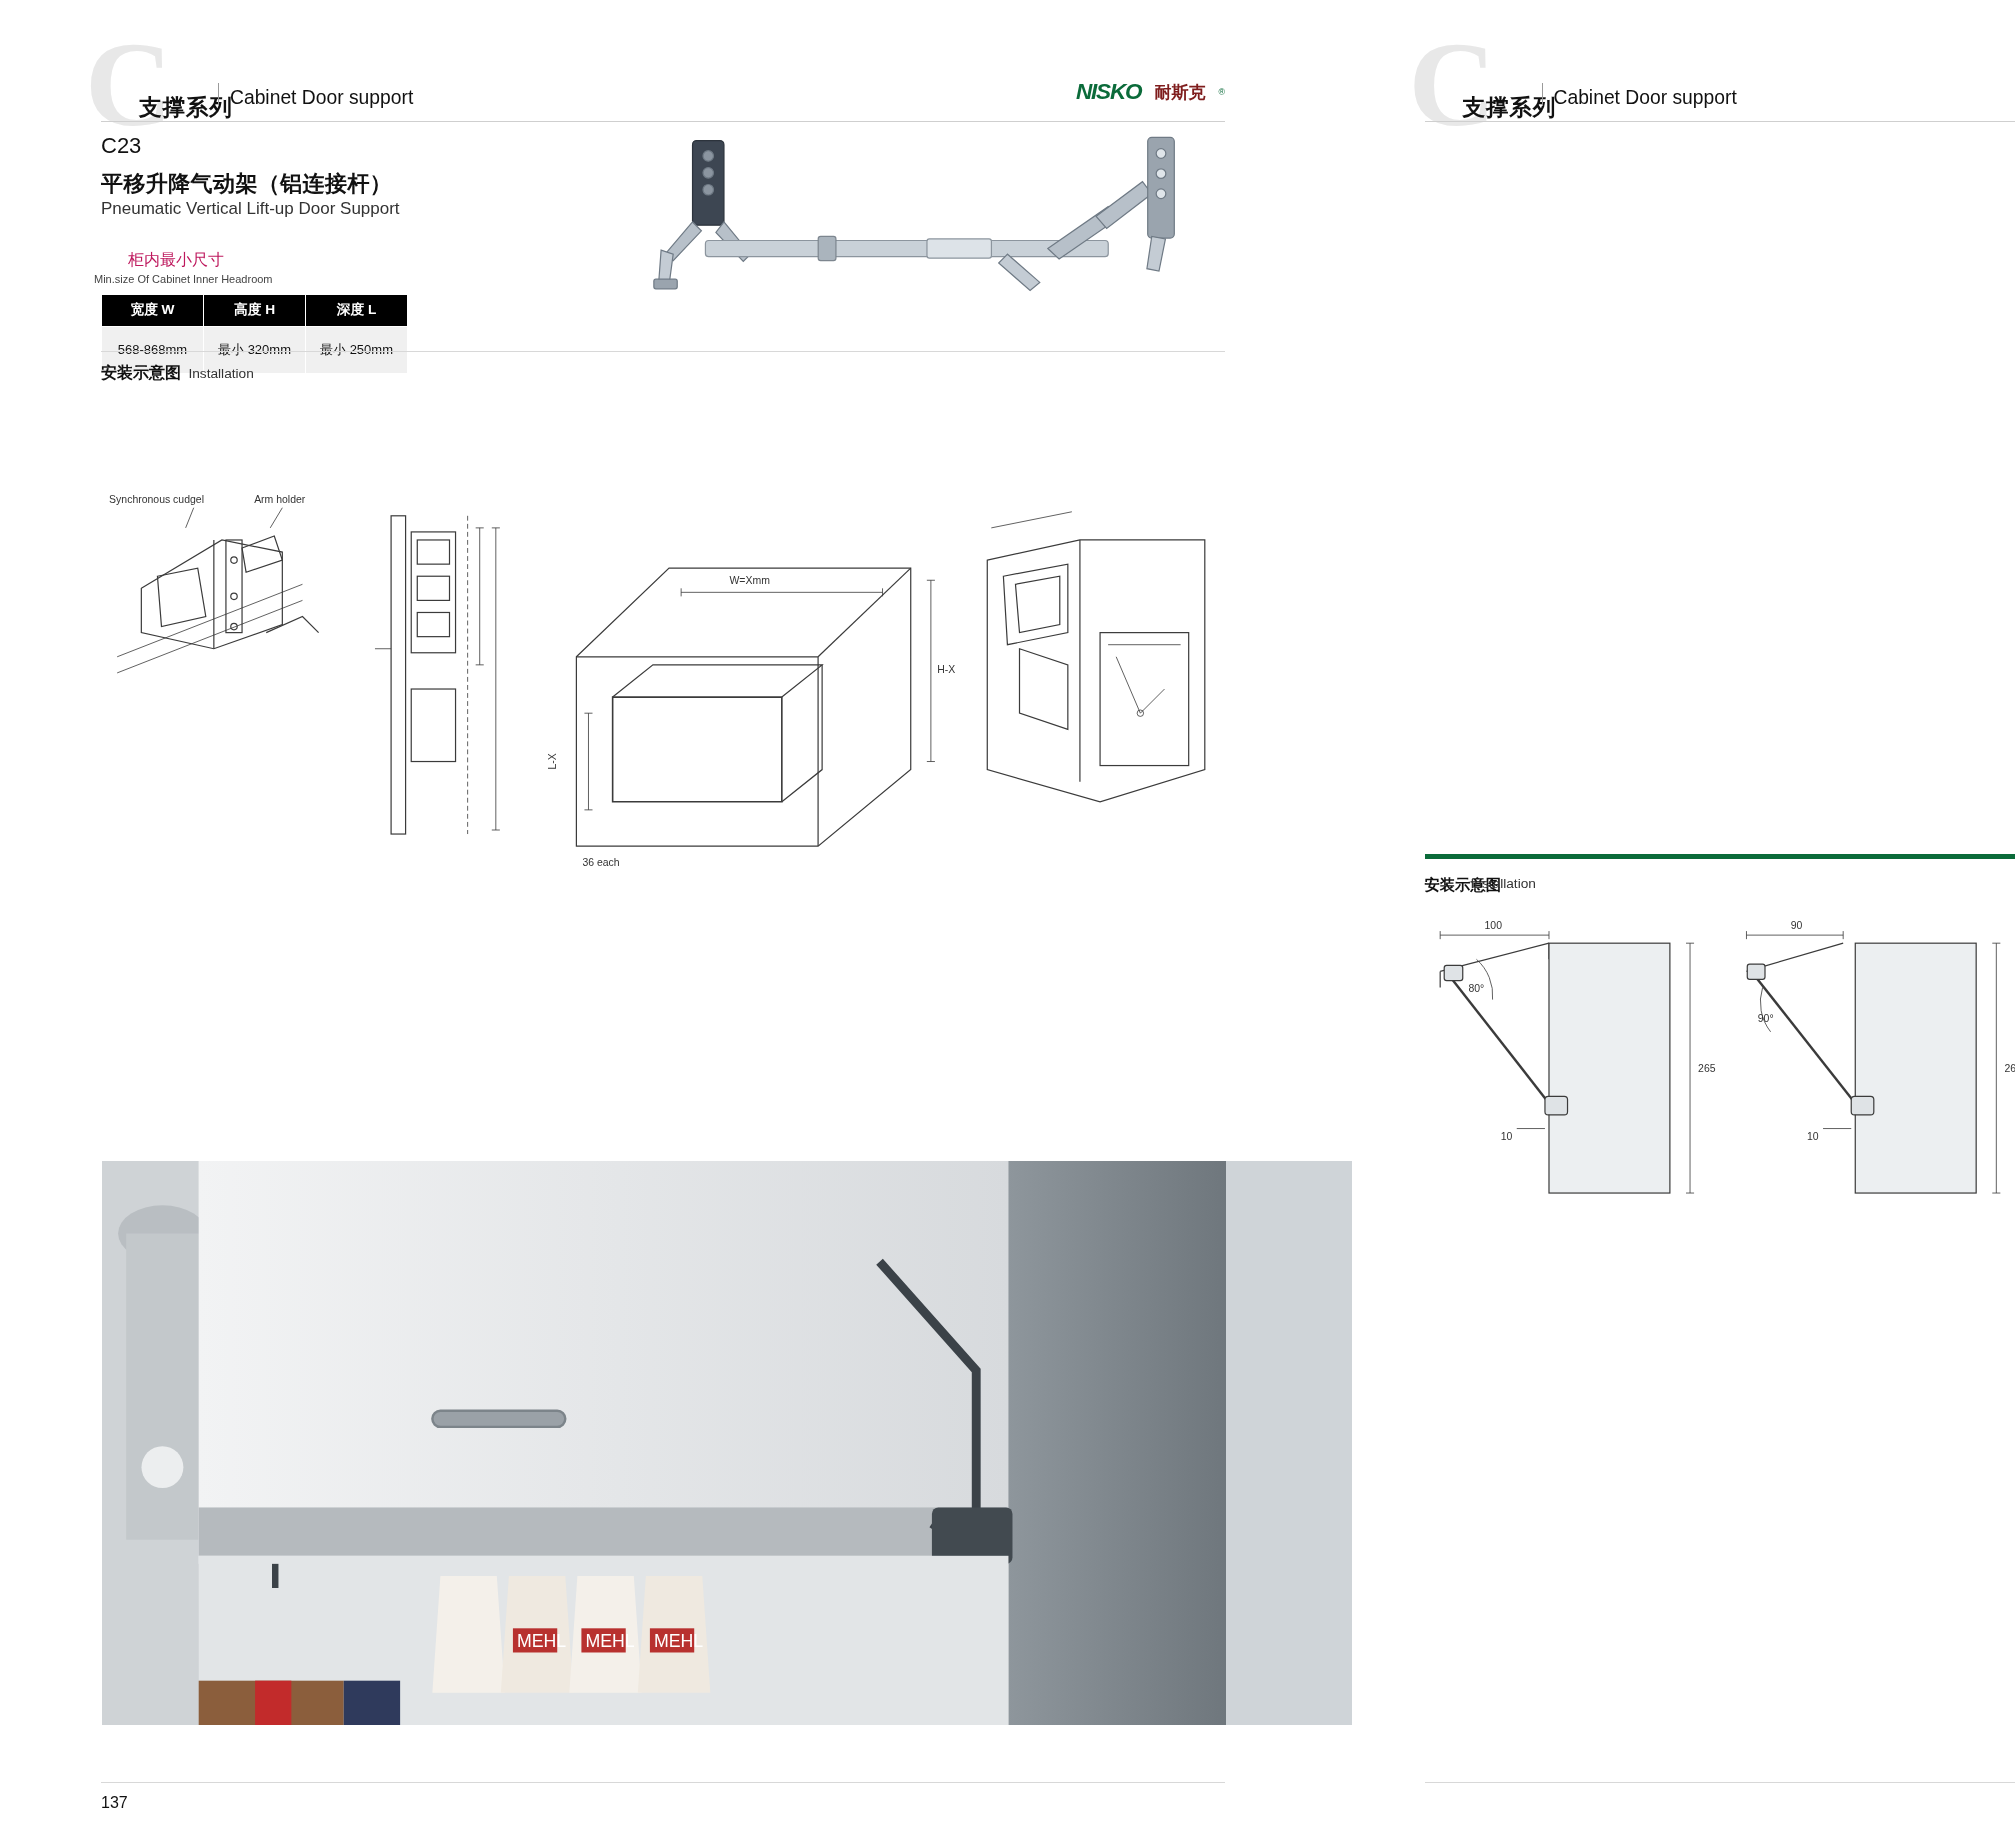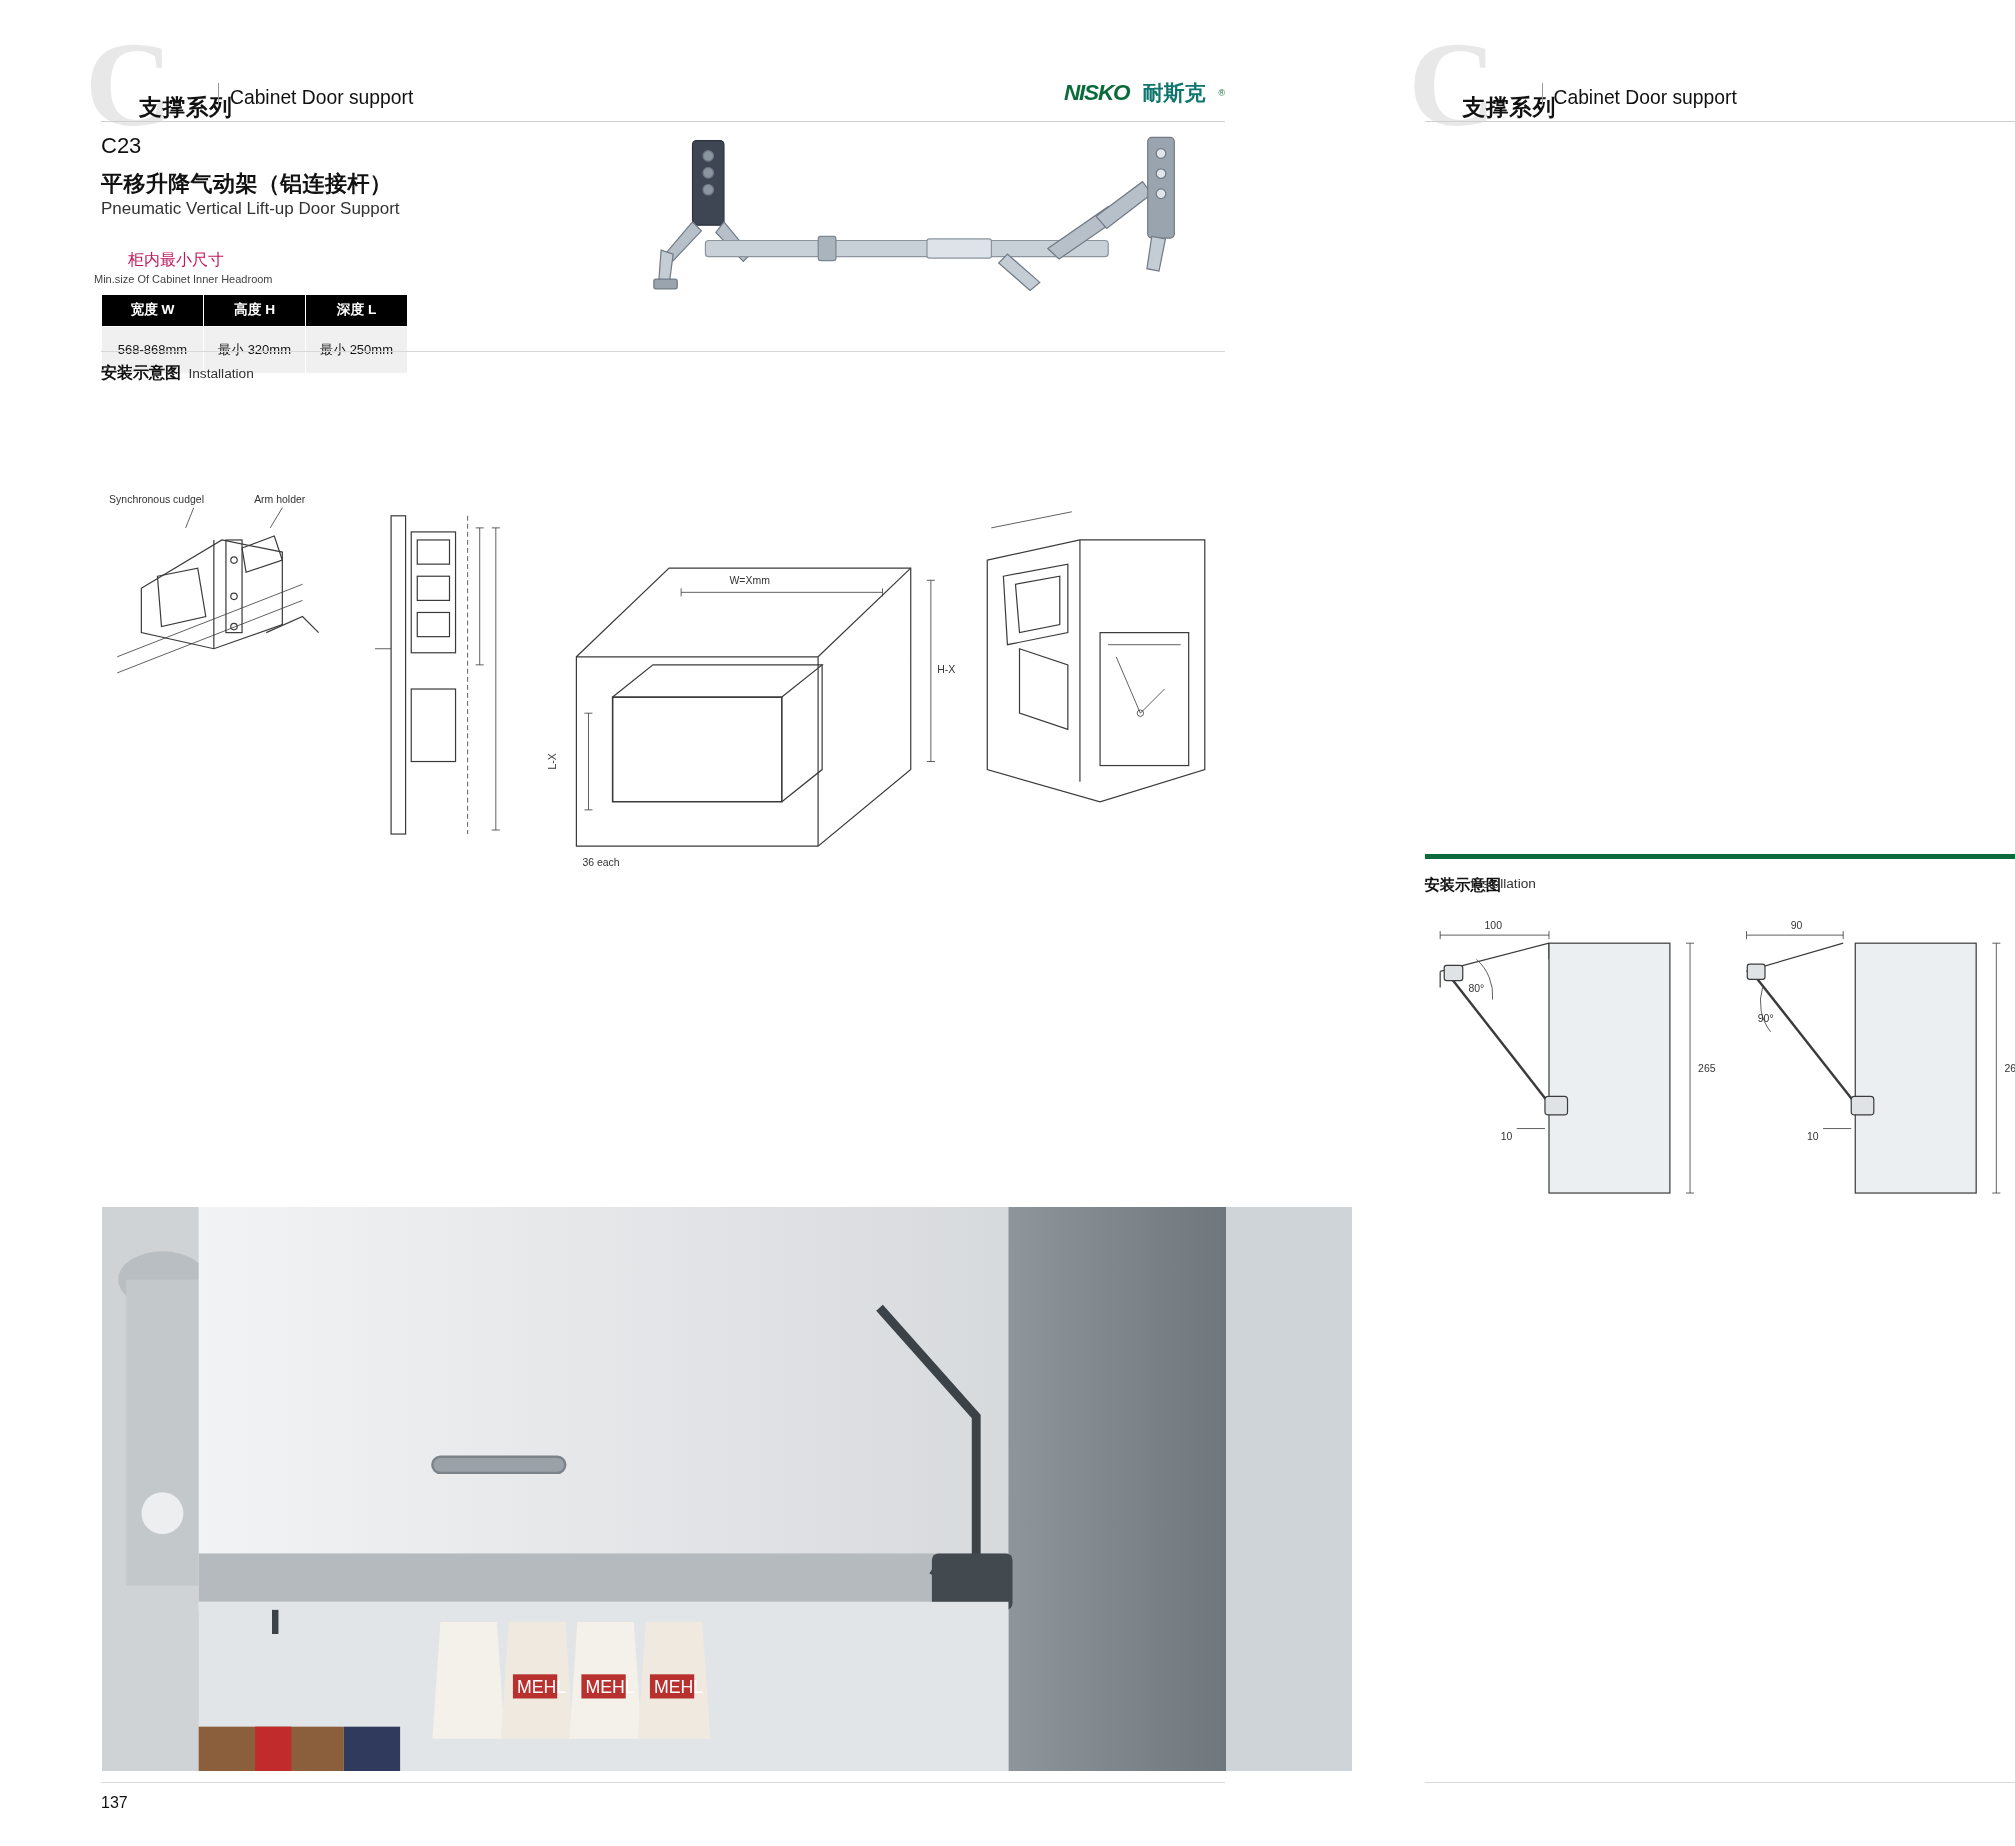--- a/index.html
+++ b/index.html
@@ -12,21 +12,21 @@
   
   .hdr{position:absolute;left:101px;top:48px;width:1124px;height:69px;}
   .page.right .hdr{left:73px;width:1189px;}
   .hdr .bigC{position:absolute;left:-16px;top:-24px;font-size:121px;line-height:121px;color:#e8e8e8;font-family:"Liberation Serif",serif;font-weight:bold;}
   .hdr .cn{position:absolute;left:38px;top:36px;font-size:22.6px;font-weight:bold;letter-spacing:0.8px;color:#111;margin-top:8px;}
   .hdr .bar{position:absolute;left:117px;top:35px;width:1.2px;height:23.4px;background:#9a9a9a;}
   .hdr .en{position:absolute;left:129px;top:39px;font-size:19.3px;color:#111;}
   .hdr .rule{position:absolute;left:0;top:73px;width:100%;height:1.2px;background:#cfcfcf;}
   .brand{position:absolute;right:0;top:31px;display:flex;align-items:center;gap:13px;}
   .brand .nk{font-size:22.6px;font-weight:bold;letter-spacing:-1.2px;color:#0b6b3a;font-style:italic;}
-  .brand .cnb{font-size:21px;font-weight:bold;color:#0f766e;}
+  .brand .cnb{font-size:17px;font-weight:bold;color:#7f1d1d;}
   .brand .reg{font-size:8.9px;color:#0b6b3a;vertical-align:super;}
 
   
   .code{position:absolute;left:101px;top:133px;font-size:22px;color:#111;}
   .ptitle-cn{position:absolute;left:101px;top:169px;font-size:22px;font-weight:bold;color:#111;letter-spacing:0.4px;}
   .ptitle-en{position:absolute;left:101px;top:199px;font-size:17px;color:#333;}
 
   .subt-cn{position:absolute;left:101px;top:250px;font-size:16px;color:#be185d;margin-left:27px;}
   .subt-en{position:absolute;left:94px;top:273px;font-size:11px;color:#444;}
 
@@ -205,21 +205,21 @@
           <path d="M2300 600 L2420 640 L2420 800 L2300 760 Z"></path>
           <rect x="2500" y="560" width="220" height="330"></rect>
           <path d="M2520 590 L2700 590" stroke-width="2"></path>
           <path d="M2540 620 L2600 760 L2660 700" stroke-width="2"></path>
           <circle cx="2600" cy="760" r="8" stroke-width="2"></circle>
           <path d="M2230 300 L2430 260" stroke-width="2"></path>
         </g>
       </svg>
     </div>
 
-    <div class="photo" style="left:102px;top:1161px;width:1344px;height:564px;overflow:hidden;background:#cfd4d8;margin-top:46px;">
+    <div class="photo" style="left:102px;top:1161px;width:1344px;height:564px;overflow:hidden;background:#cfd4d8;">
       <svg width="1124" height="564" viewBox="0 0 2790 1400" preserveAspectRatio="none">
         <defs>
           <linearGradient id="wall" x1="0" y1="0" x2="0" y2="1">
             <stop offset="0" stop-color="#dfe2e4"></stop>
               <stop offset="1" stop-color="#c7cbce"></stop>
           </linearGradient>
           <linearGradient id="doorg" x1="0" y1="0" x2="1" y2="0">
             <stop offset="0" stop-color="#f2f3f4"></stop>
               <stop offset="1" stop-color="#d7dadd"></stop>
           </linearGradient>

